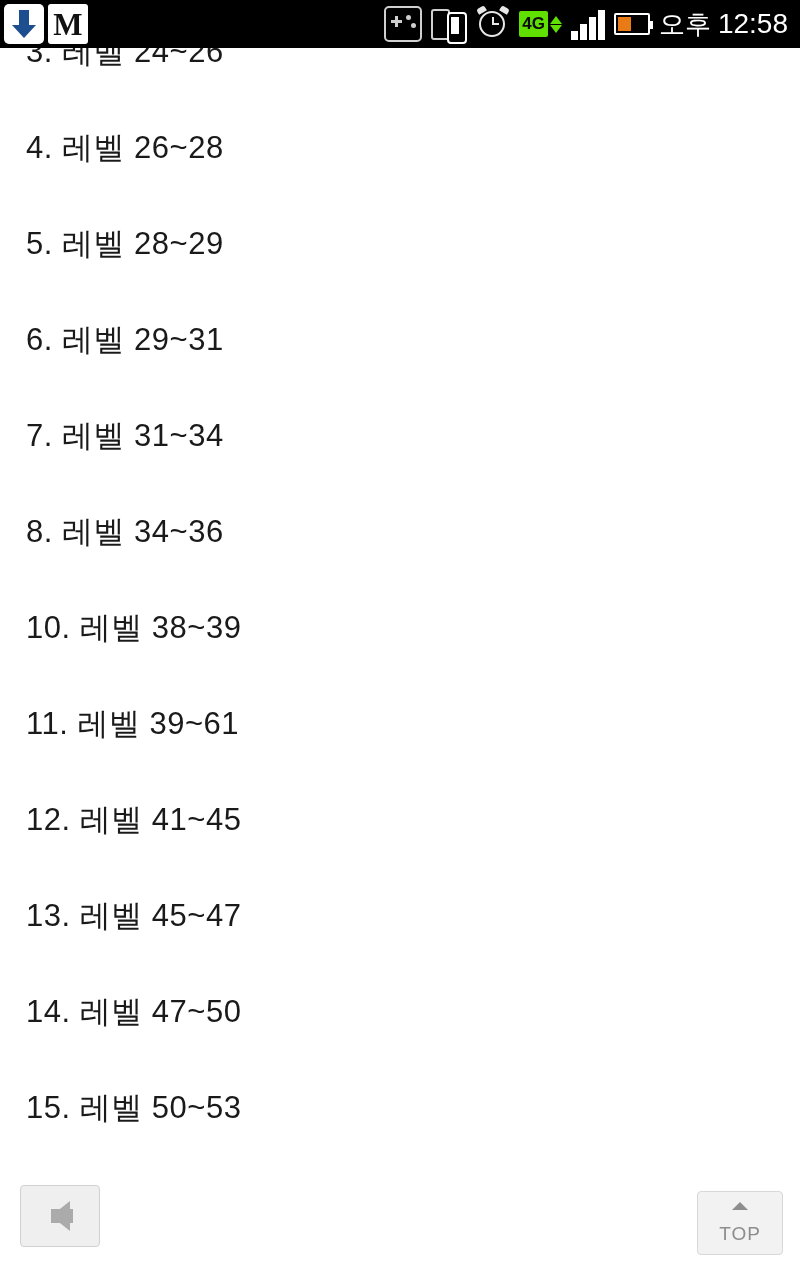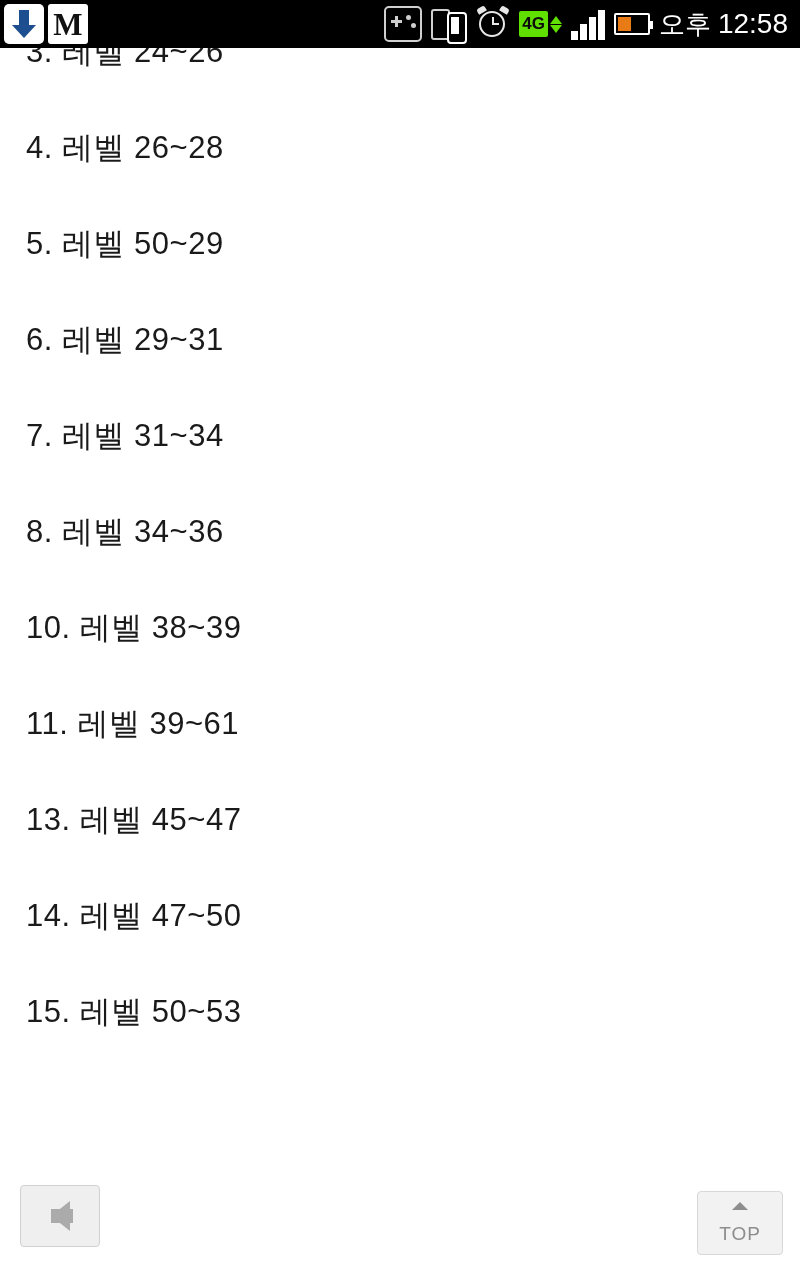--- a/index.html
+++ b/index.html
@@ -408,36 +408,39 @@
 
 <div class="content">
   <div class="list">
     <div class="row">
         <span class="row-text">3. 레벨 24~26</span>
       </div>
     <div class="row">
         <span class="row-text">4. 레벨 26~28</span>
       </div>
     <div class="row">
-        <span class="row-text">5. 레벨 50~29</span>
+        <span class="row-text">5. 레벨 28~29</span>
       </div>
     <div class="row">
         <span class="row-text">6. 레벨 29~31</span>
       </div>
     <div class="row">
         <span class="row-text">7. 레벨 31~34</span>
       </div>
     <div class="row">
         <span class="row-text">8. 레벨 34~36</span>
       </div>
     <div class="row">
         <span class="row-text">10. 레벨 38~39</span>
       </div>
     <div class="row">
         <span class="row-text">11. 레벨 39~61</span>
+      </div>
+    <div class="row">
+        <span class="row-text">12. 레벨 41~45</span>
       </div>
     <div class="row">
         <span class="row-text">13. 레벨 45~47</span>
       </div>
     <div class="row">
         <span class="row-text">14. 레벨 47~50</span>
       </div>
     <div class="row">
         <span class="row-text">15. 레벨 50~53</span>
       </div>

